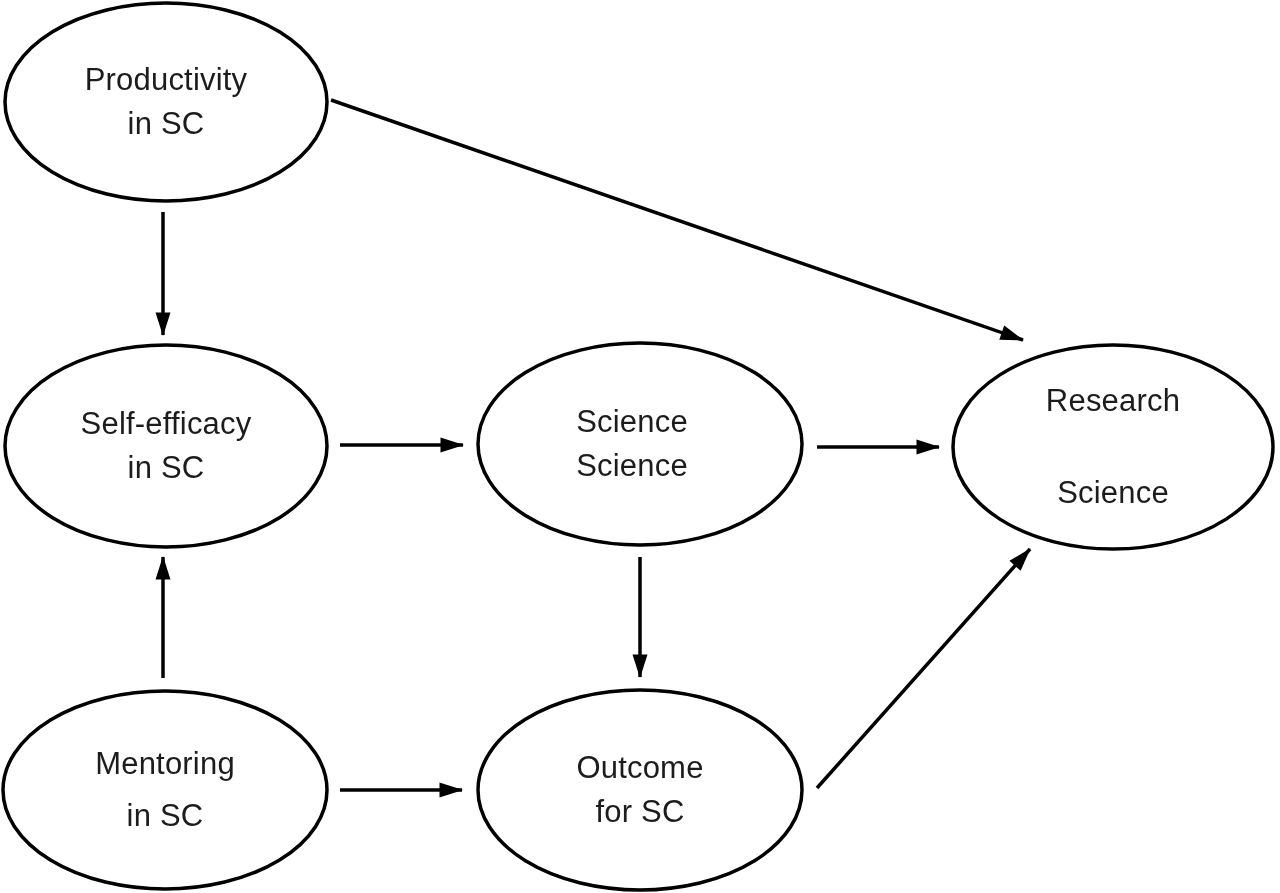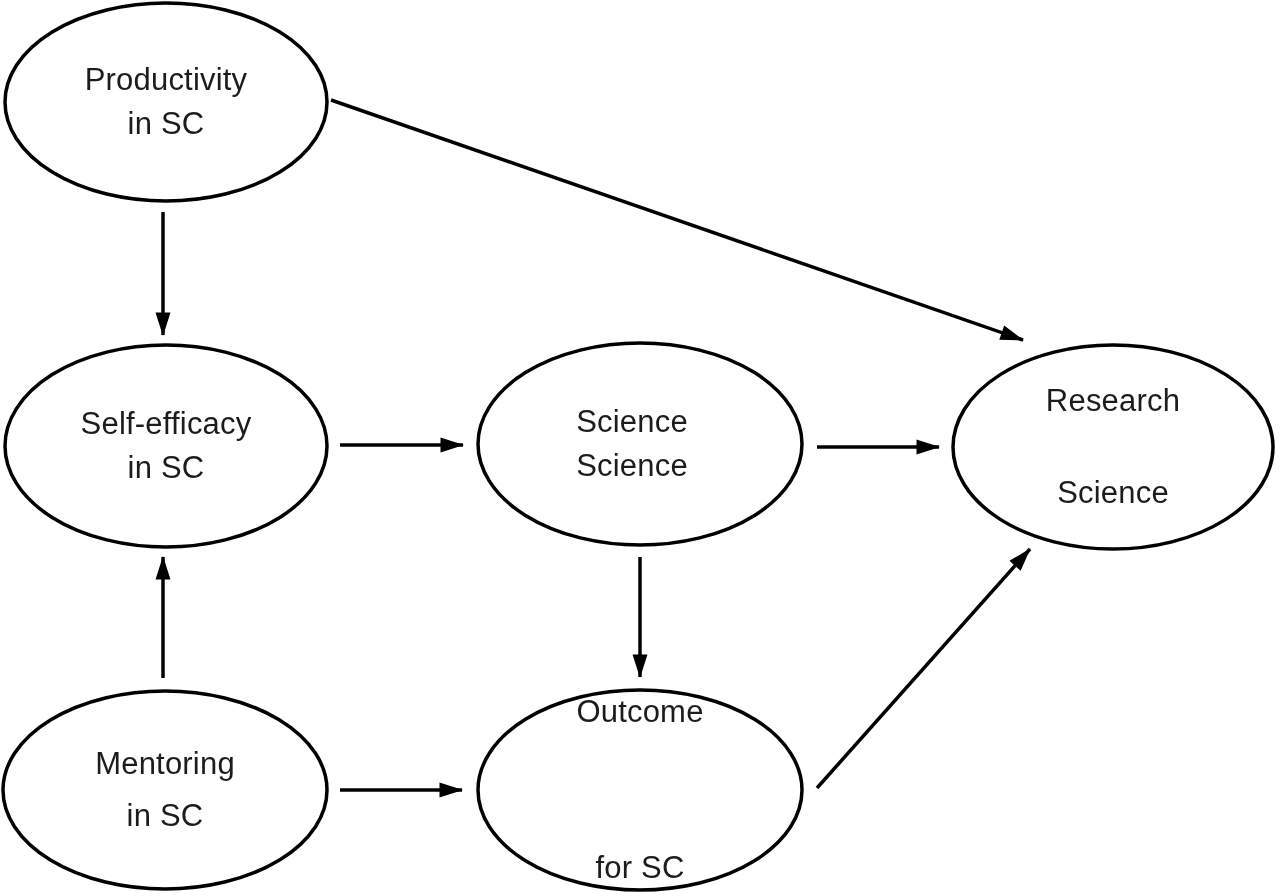--- a/index.html
+++ b/index.html
@@ -84,21 +84,21 @@
   <div class="node-label" style="left:3px; top:691px; width:324px; height:198px;gap:8px;">
     <div>Mentoring</div>
     <div>in SC</div>
   </div>
 
   <div class="node-label" style="left:470px; top:343px; width:324px; height:202px;">
     <div>Science</div>
     <div>Science</div>
   </div>
 
-  <div class="node-label" style="left:478px; top:690px; width:324px; height:200px;justify-content:space-between;">
+  <div class="node-label" style="left:478px; top:690px; width:324px; height:200px;">
     <div>Outcome</div>
     <div>for SC</div>
   </div>
 
   <div class="node-label" style="left:953px; top:345px; width:320px; height:204px;gap:48px;">
     <div>Research</div>
     <div>Science</div>
   </div>
 
 </div>

